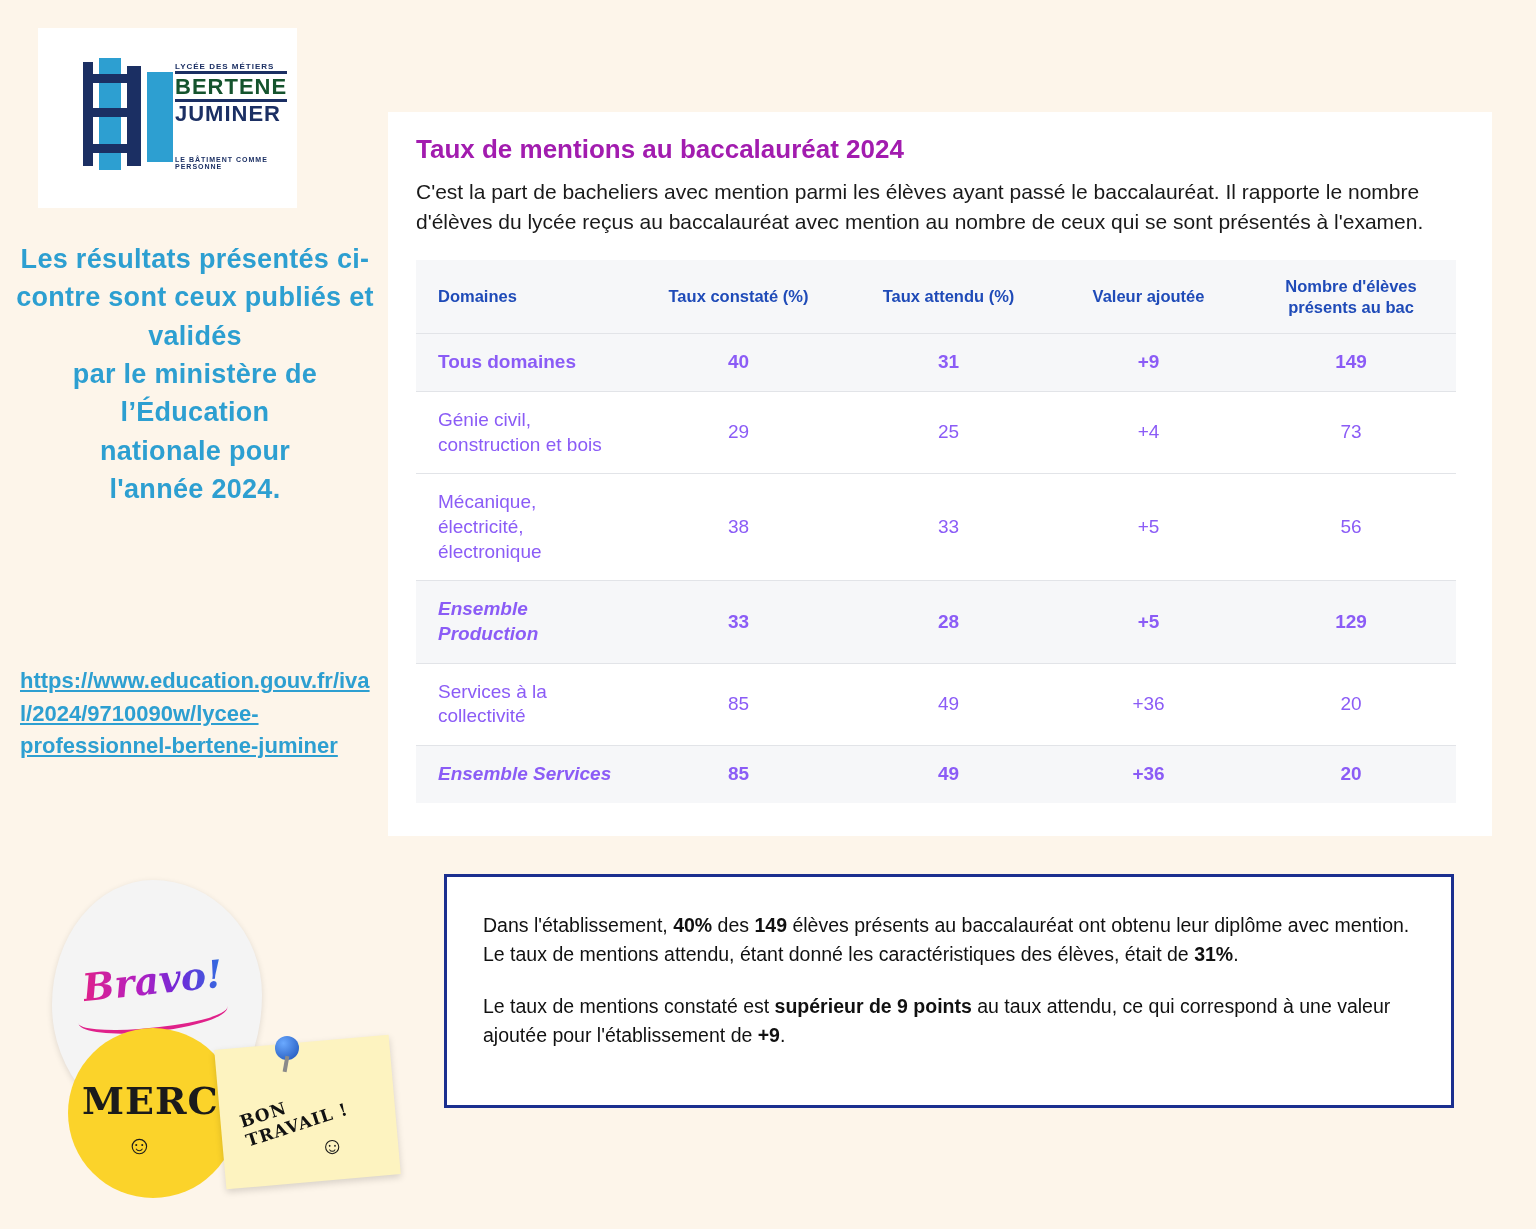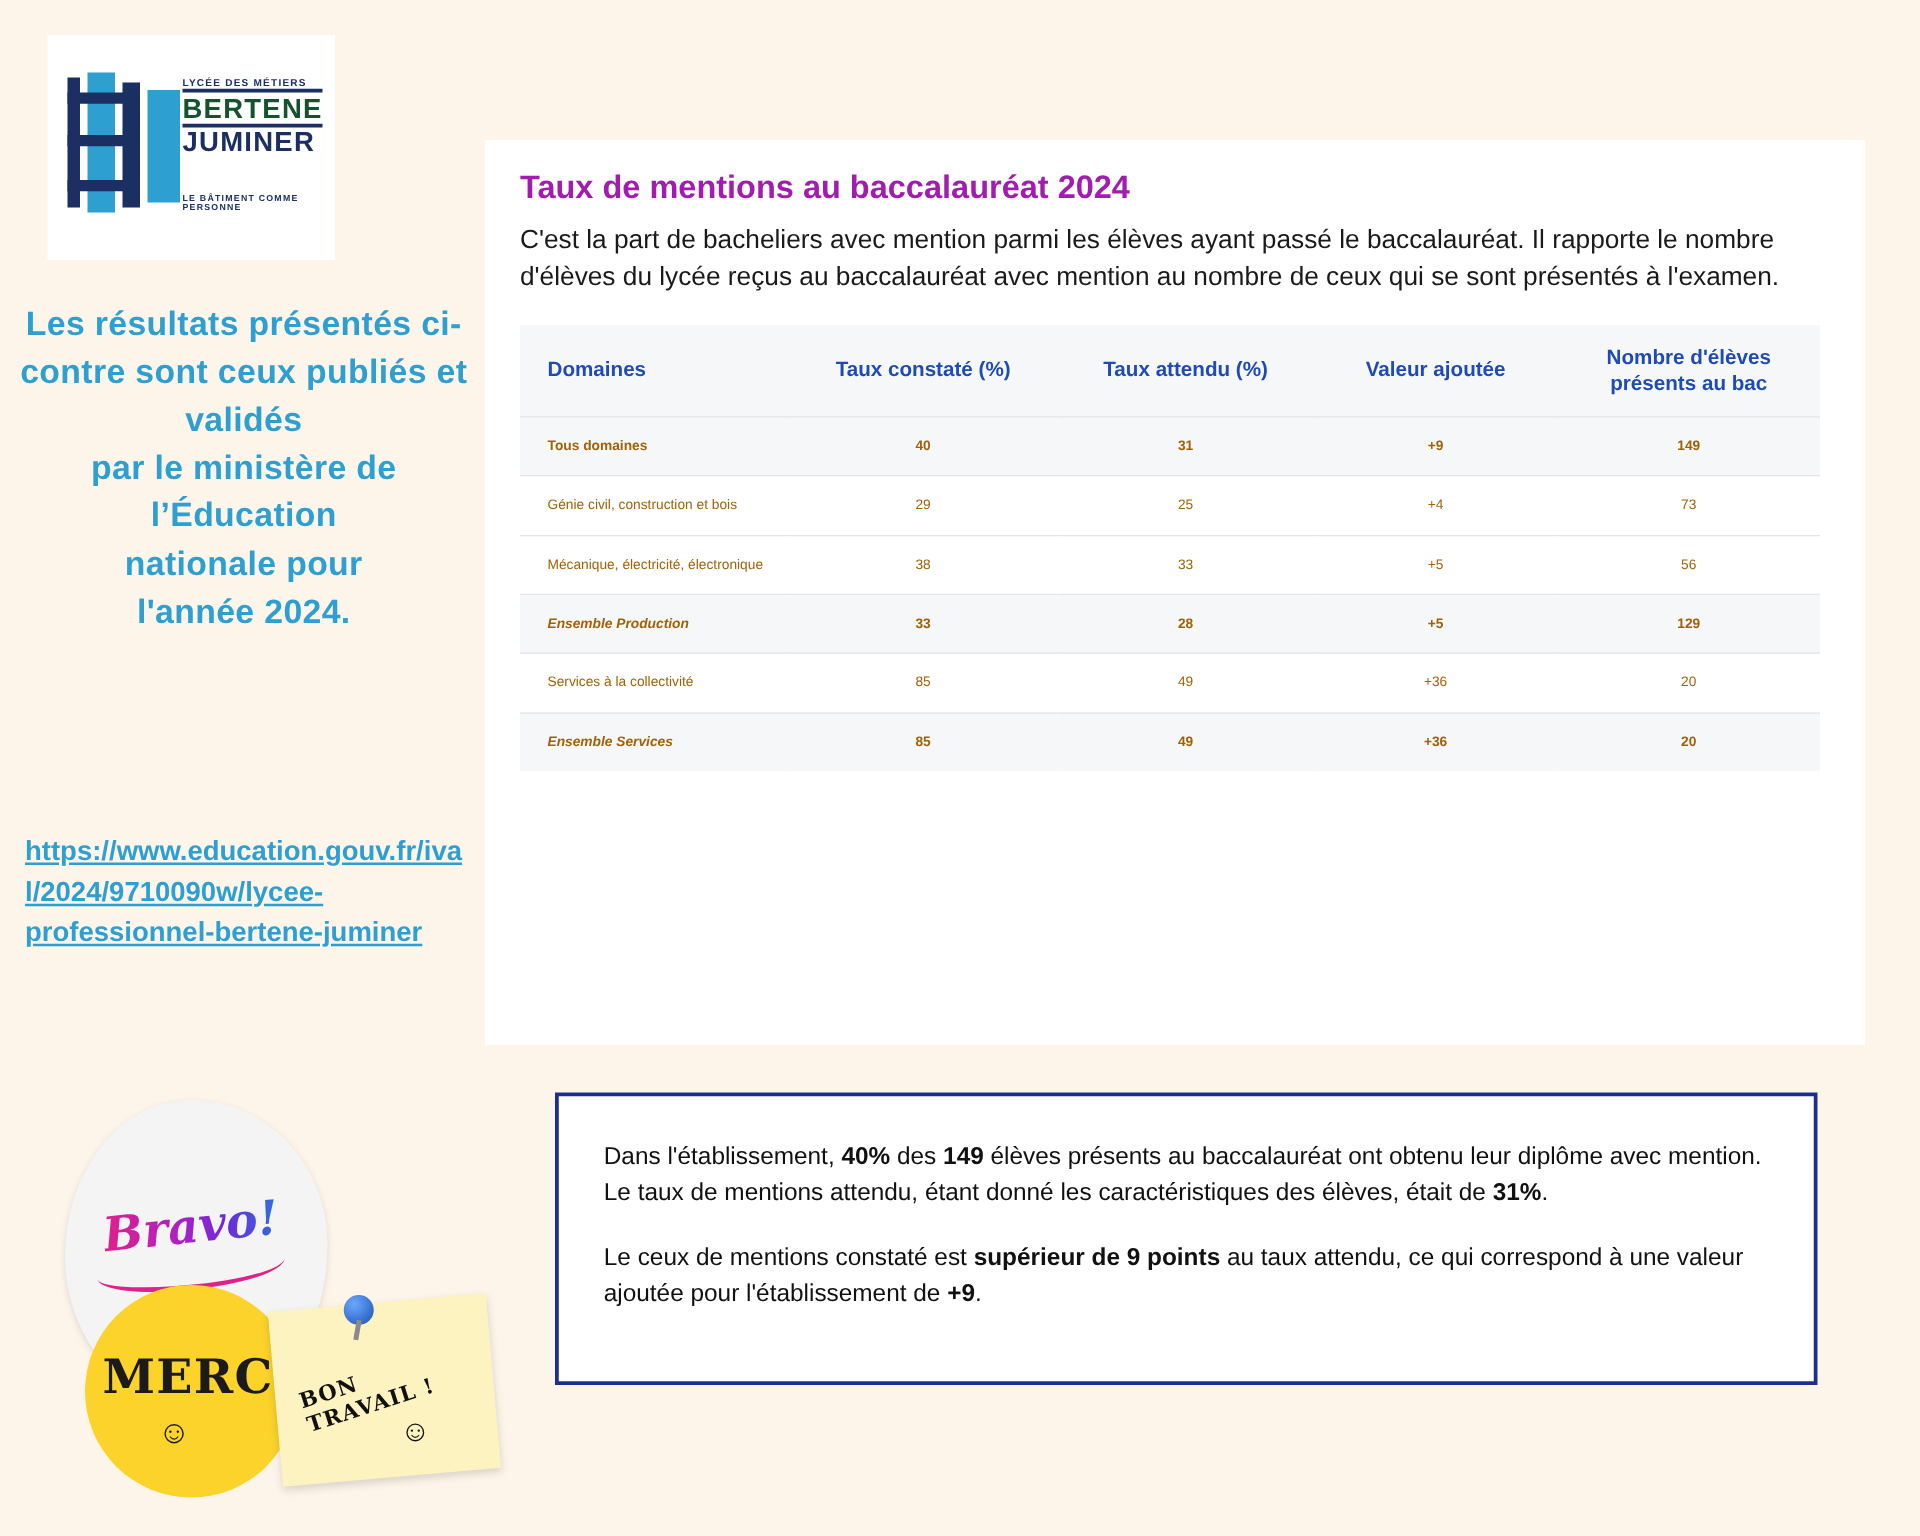--- a/index.html
+++ b/index.html
@@ -27,20 +27,21 @@
   .logo-box {
     position: absolute;
     left: 38px;
     top: 28px;
     width: 230px;
     height: 180px;
     background: #ffffff;
     display: flex;
     align-items: center;
     justify-content: center;
+    padding-left: 29px;
   }
   .logo-inner {
     position: relative;
     width: 210px;
     height: 140px;
   }
   .logo-bars {
     position: absolute;
     left: 6px;
     top: 10px;
@@ -286,22 +287,22 @@
     background: #f6f7f9;
     padding: 16px 6px;
     vertical-align: middle;
     line-height: 1.25;
   }
   table.results thead th.left {
     text-align: left;
     padding-left: 22px;
   }
   table.results tbody td {
-    font-size: 11px;
-    color: #a16207;
+    font-size: 19px;
+    color: #8b5cf6;
     padding: 16px 6px;
     text-align: center;
     border-top: 1px solid #e2e4e8;
     vertical-align: middle;
     line-height: 1.3;
   }
   table.results tbody td.left {
     text-align: left;
     padding-left: 22px;
   }
@@ -445,15 +446,15 @@
         </tbody>
     </table>
   </div>
 </div>
 
 <div class="note">
   <p>
     <span>Dans l'établissement, </span><b>40%</b><span> des </span><b>149</b><span> élèves présents au baccalauréat ont obtenu leur diplôme avec mention. Le taux de mentions attendu, étant donné les caractéristiques des élèves, était de </span><b>31%</b><span>.</span>
   </p>
   <p>
-    <span>Le ceux de mentions constaté est </span><b>supérieur de 9 points</b><span> au taux attendu, ce qui correspond à une valeur ajoutée pour l'établissement de </span><b>+9</b><span>.</span>
+    <span>Le taux de mentions constaté est </span><b>supérieur de 9 points</b><span> au taux attendu, ce qui correspond à une valeur ajoutée pour l'établissement de </span><b>+9</b><span>.</span>
   </p>
 </div>
 
 </body></html>

